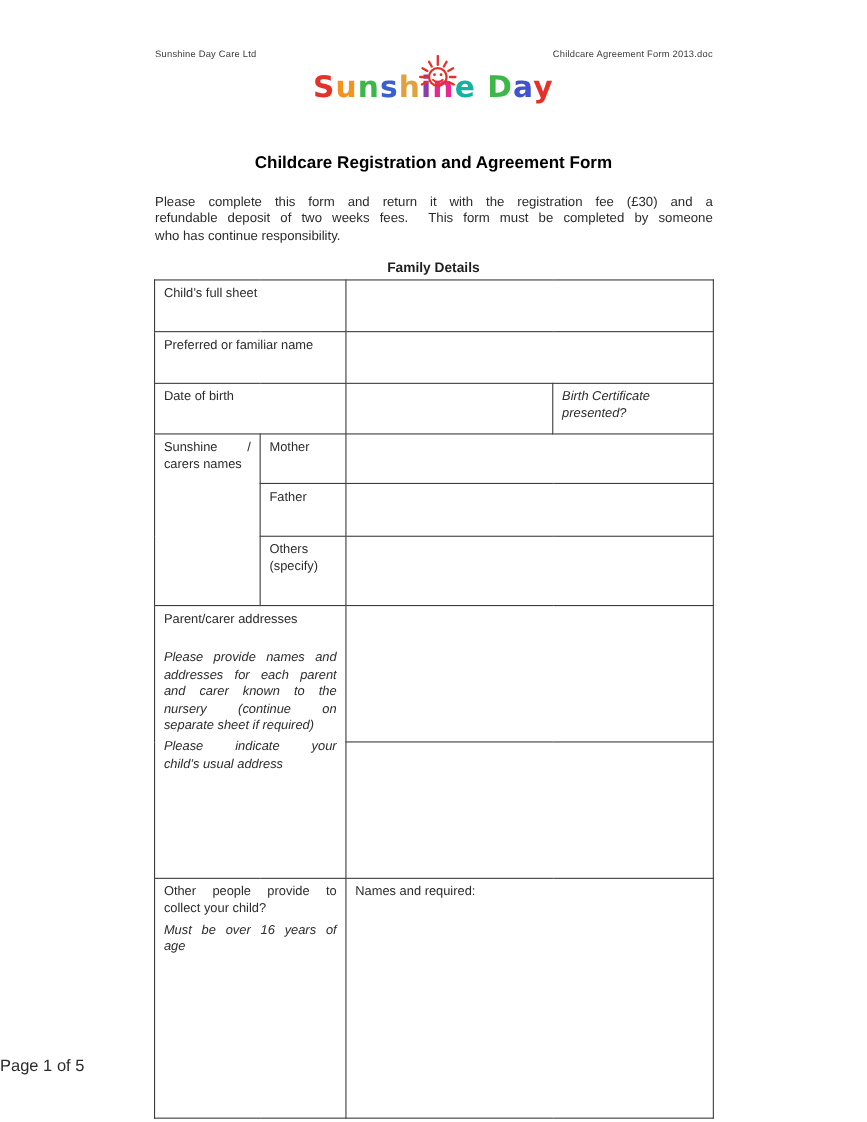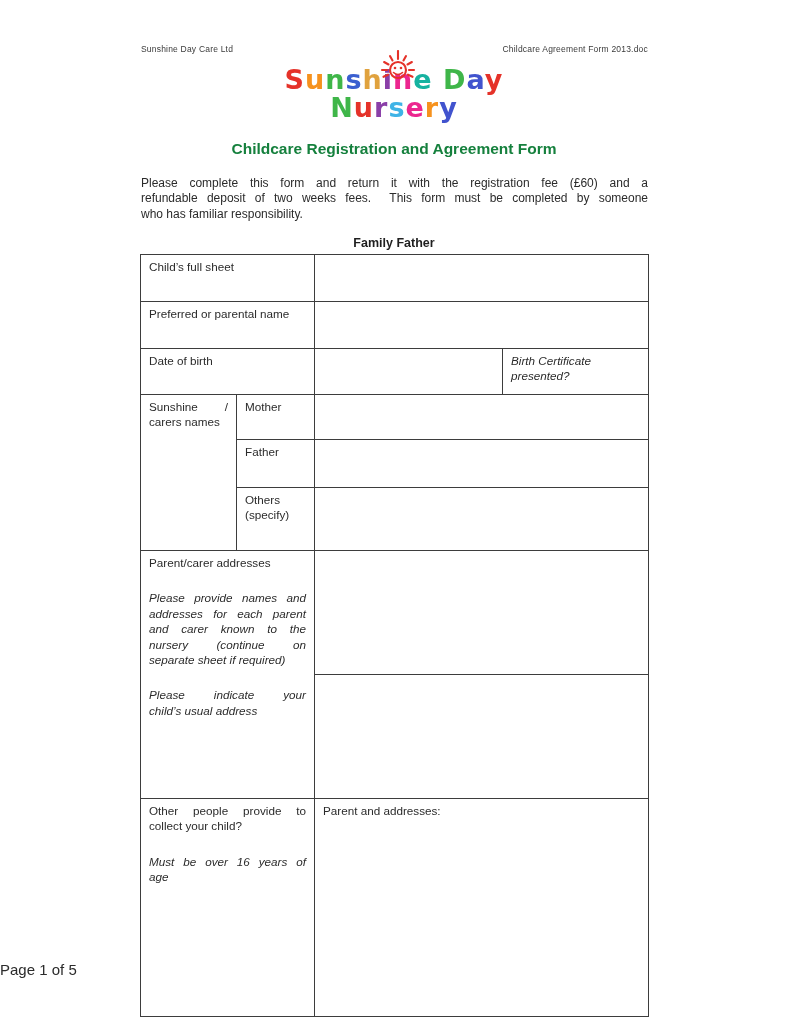--- a/index.html
+++ b/index.html
@@ -23,21 +23,21 @@
     font-family:"DejaVu Sans", sans-serif;font-weight:bold;
     font-size:27px;line-height:28px;letter-spacing:1px;
   }
   .logo .sun{
     position:absolute;top:-16px;left:50%;margin-left:-18px;
   }
 
   
   .form-title{
     position:absolute;top:140px;left:0;right:0;text-align:center;
-    font-size:15.5px;font-weight:bold;color:#15803d;
+    font-size:15.5px;font-weight:bold;color:#000000;
   }
   .intro{
     position:absolute;top:176px;left:141px;width:507px;
     font-size:12px;line-height:15.4px;color:#2b2b2b;
   }
   .section-heading{
     position:absolute;top:236px;left:0;right:0;text-align:center;
     font-size:12.5px;font-weight:bold;color:#1f1f1f;
   }
 
@@ -47,21 +47,21 @@
     border-collapse:collapse;table-layout:fixed;width:508px;
   }
   table.family td{
     border:1px solid #3d3d3d;vertical-align:top;
     padding:4px 8px;font-size:11.7px;line-height:15.4px;color:#2b2b2b;
   }
   td.cell-addresses{padding-top:11px;}
   .it{font-style:italic;}
   .jline{text-align:justify;text-align-last:justify;white-space:pre-wrap;}
   .gap20{margin-top:20px;}
-  .gap22{margin-top:20px;}
+  .gap22{margin-top:4px;}
 
   .r1 td{height:38px;} .r2 td{height:38px;} .r3 td{height:37px;}
   .r4 td{height:36px;} .r5 td{height:39px;} .r6 td{height:54px;}
   .r7 td{height:115px;} .r8 td{height:115px;} .r9 td{height:209px;}
 
   
   .doc-footer{
     position:absolute;top:961px;left:0;right:0;
     font-size:15px;color:#2b2b2b;
   }
@@ -88,47 +88,46 @@
         <line x1="33" y1="20" x2="38" y2="20"></line>
         <line x1="11" y1="20" x2="6" y2="20"></line>
         <line x1="32" y1="24.7" x2="36.5" y2="26.8"></line>
         <line x1="12" y1="24.7" x2="7.5" y2="26.8"></line>
         <path d="M17.5 22.5 Q22 26.5 26.5 22.5" stroke-width="1.6"></path>
       </g>
       <circle cx="19" cy="18" r="1.3" fill="#e53229"></circle>
       <circle cx="25" cy="18" r="1.3" fill="#e53229"></circle>
     </svg>
     <div><span style="color: rgb(229, 50, 41);">S</span><span style="color: rgb(246, 146, 30);">u</span><span style="color: rgb(63, 182, 73);">n</span><span style="color: rgb(58, 95, 208);">s</span><span style="color: rgb(224, 162, 62);">h</span><span style="color: rgb(138, 63, 168);">i</span><span style="color: rgb(236, 38, 143);">n</span><span style="color: rgb(22, 178, 160);">e</span><span> </span><span style="color: rgb(63, 182, 73);">D</span><span style="color: rgb(65, 83, 206);">a</span><span style="color: rgb(229, 50, 41);">y</span></div>
-    <div><span style="color: rgb(63, 182, 73);">N</span><span style="color: rgb(229, 50, 41);">u</span><span style="color: rgb(138, 63, 168);">r</span><span style="color: rgb(63, 179, 230);">s</span><span style="color: rgb(236, 38, 143);">e</span><span style="color: rgb(246, 146, 30);">r</span><span style="color: rgb(65, 83, 206);">y</span></div>
   </div>
 
   <div class="form-title">Childcare Registration and Agreement Form</div>
 
   <div class="intro">
-      <div class="jline">Please complete this form and return it with the registration fee (£60) and a</div>
+      <div class="jline">Please complete this form and return it with the registration fee (£30) and a</div>
       <div class="jline">refundable deposit of two weeks fees.  This form must be completed by someone</div>
-      <div>who has familiar responsibility.</div>
+      <div>who has continue responsibility.</div>
     </div>
 
-  <div class="section-heading">Family Father</div>
+  <div class="section-heading">Family Details</div>
 
   <table class="family">
     <colgroup>
       <col style="width:96px">
         <col style="width:78px">
         <col style="width:188px">
         <col style="width:146px">
     </colgroup>
     <tbody>
         <tr class="r1">
       <td colspan="2">Child’s full sheet</td>
       <td colspan="2"></td>
     </tr>
     <tr class="r2">
-      <td colspan="2">Preferred or parental name</td>
+      <td colspan="2">Preferred or familiar name</td>
       <td colspan="2"></td>
     </tr>
     <tr class="r3">
       <td colspan="2">Date of birth</td>
       <td></td>
       <td class="it">Birth Certificate presented?</td>
     </tr>
     <tr class="r4">
       <td rowspan="3">
             <div class="jline">Sunshine /</div>
@@ -170,21 +169,21 @@
         <div>
               <div class="jline">Other people provide to</div>
               <div>collect your child?</div>
             </div>
         <div class="it gap22">
               <div class="jline">Must be over 16 years of</div>
               <div>age</div>
             </div>
       </td>
       <td colspan="2">
-        <span>Parent and addresses:</span>
+        <span>Names and required:</span>
       </td>
     </tr>
   </tbody>
     </table>
 
   <div class="doc-footer">Page 1 of 5</div>
 
 </div>
 
 </body></html>

